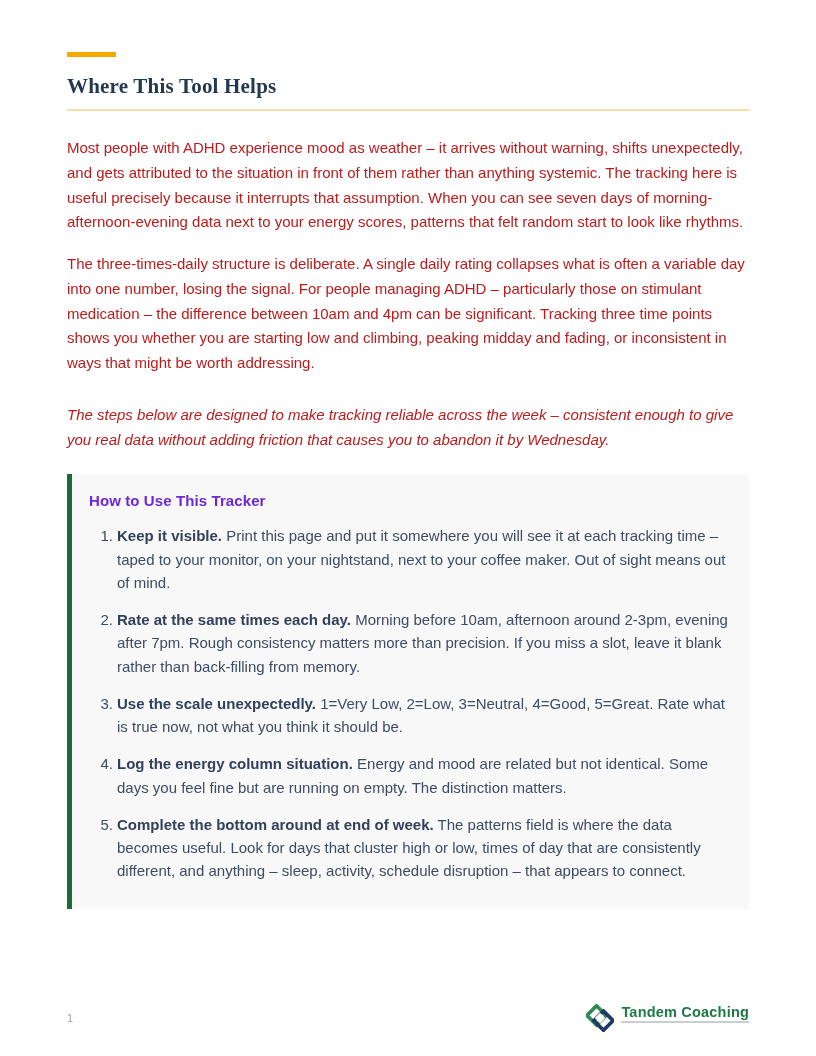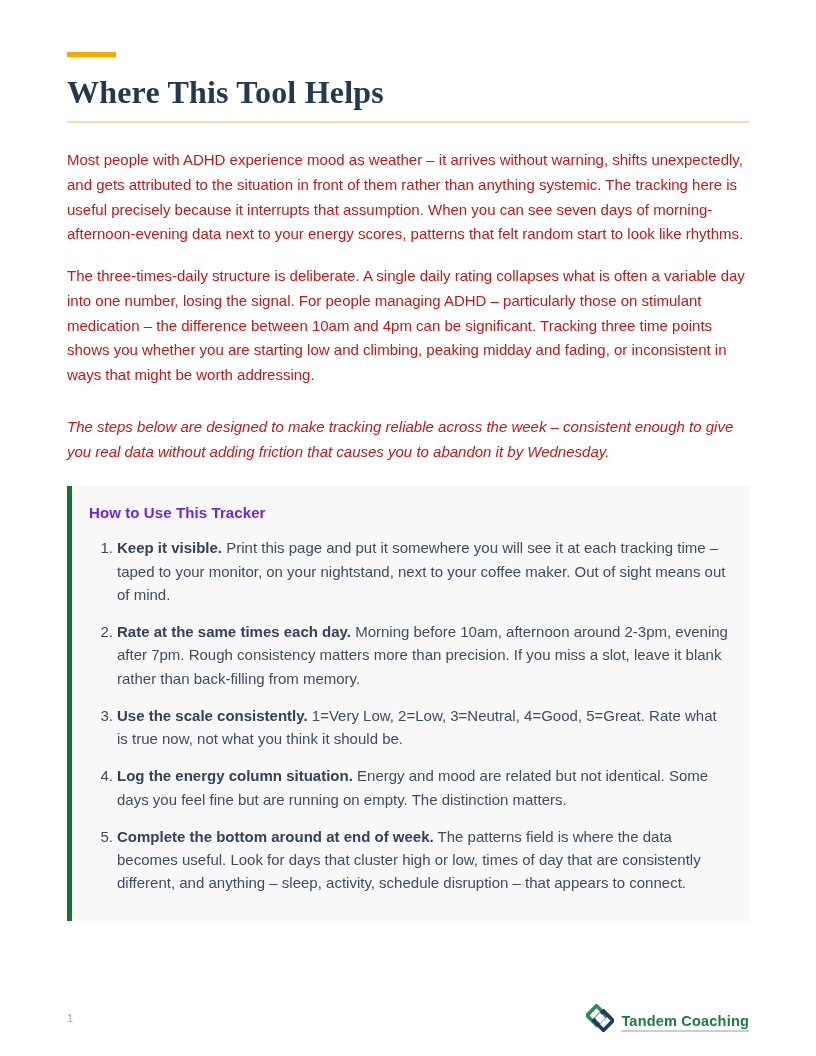--- a/index.html
+++ b/index.html
@@ -16,21 +16,21 @@
   }
   .accent-bar {
     width: 49px;
     height: 5px;
     background: #F5A800;
     margin-bottom: 17px;
   }
   h1.page-title {
     font-family: "Liberation Serif", "DejaVu Serif", serif;
     font-weight: 700;
-    font-size: 32px;
+    font-size: 21px;
     letter-spacing: 0.2px;
     color: #24384F;
     margin: 0 0 0 0;
     padding-bottom: 10px;
     border-bottom: 2px solid #F6DFA6;
   }
   p.body-para {
     font-size: 15px;
     line-height: 1.65;
     color: #b91c1c;
@@ -78,21 +78,21 @@
     display: flex;
     justify-content: space-between;
     align-items: center;
   }
   .page-num {
     font-size: 11px;
     color: #9AA3A9;
   }
   .brand {
     display: flex;
-    align-items: flex-end;
+    align-items: flex-start;
     gap: 7px;
     text-decoration: none;
   }
   .brand-name {
     font-weight: 700;
     font-size: 14.5px;
     letter-spacing: 0.2px;
     color: #1E7A45;
     border-bottom: 2px solid #C9CED2;
     padding-bottom: 1px;
@@ -119,21 +119,21 @@
       <li>
         <span class="li-num">1.</span>
         <span class="li-body"><b>Keep it visible.</b> <span>Print this page and put it somewhere you will see it at each tracking time – taped to your monitor, on your nightstand, next to your coffee maker. Out of sight means out of mind.</span></span>
       </li>
       <li>
         <span class="li-num">2.</span>
         <span class="li-body"><b>Rate at the same times each day.</b> <span>Morning before 10am, afternoon around 2-3pm, evening after 7pm. Rough consistency matters more than precision. If you miss a slot, leave it blank rather than back-filling from memory.</span></span>
       </li>
       <li>
         <span class="li-num">3.</span>
-        <span class="li-body"><b>Use the scale consistently.</b> <span>1=Very Low, 2=Low, 3=Neutral, 4=Good, 5=Great. Rate what is true now, not what you think it should be.</span></span>
+        <span class="li-body"><b>Use the scale unexpectedly.</b> <span>1=Very Low, 2=Low, 3=Neutral, 4=Good, 5=Great. Rate what is true now, not what you think it should be.</span></span>
       </li>
       <li>
         <span class="li-num">4.</span>
         <span class="li-body"><b>Log the energy column situation.</b> <span>Energy and mood are related but not identical. Some days you feel fine but are running on empty. The distinction matters.</span></span>
       </li>
       <li>
         <span class="li-num">5.</span>
         <span class="li-body"><b>Complete the bottom around at end of week.</b> <span>The patterns field is where the data becomes useful. Look for days that cluster high or low, times of day that are consistently different, and anything – sleep, activity, schedule disruption – that appears to connect.</span></span>
       </li>
     </ol>

